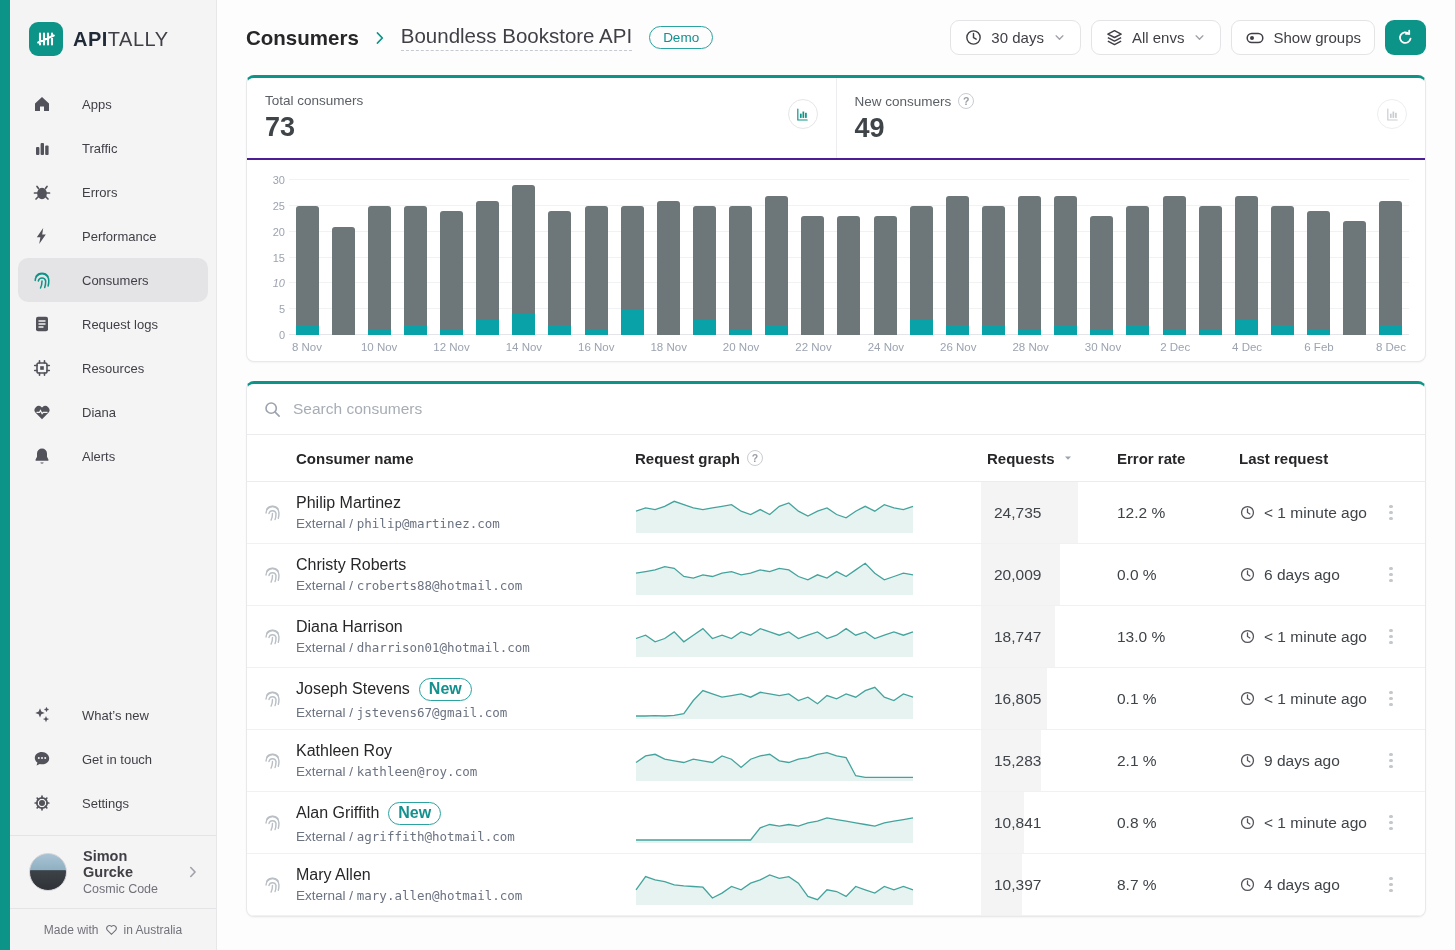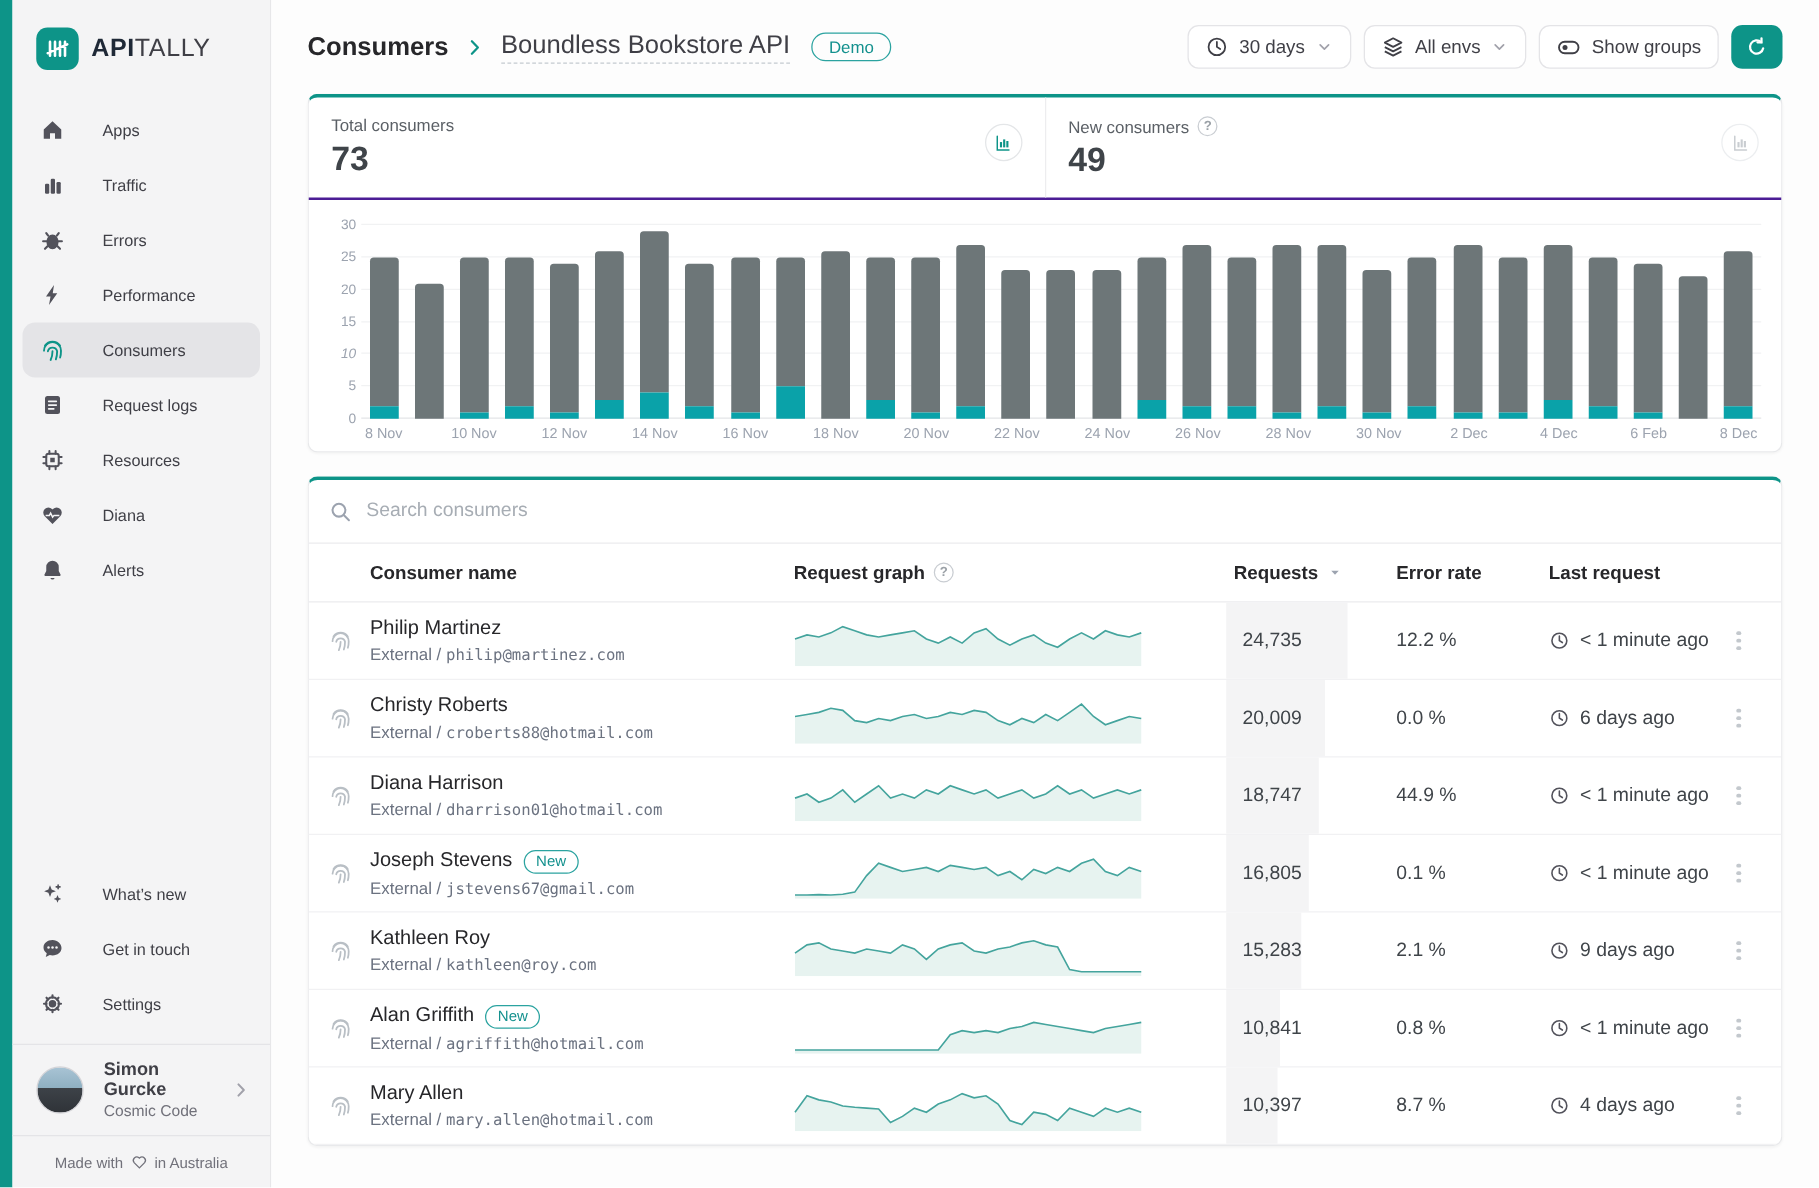--- a/index.html
+++ b/index.html
@@ -109,22 +109,22 @@
   .grid { display:grid; grid-template-columns:33px 339px 352px 130px 122px 1fr 36px;
     align-items:center; }
   .thead { height:47px; font-size:15px; font-weight:700; color:#27272a;
     border-bottom:1px solid #ececee; padding:0 16px; }
   .th { display:flex; align-items:center; gap:7px; cursor:pointer; }
   .sort-caret { color:#9ca3af; display:flex; }
   .trow { height:62px; border-bottom:1px solid #f1f1f3; padding:0 16px; position:relative; }
   .fp-icon { color:#b9bfc5; display:flex; }
   .cname { font-size:16px; font-weight:500; color:#27272a; display:flex;
     align-items:center; gap:9px; }
-  .new-badge { border:1.3px solid #2ba3a0; color:#14918e; font-size:12px;
-    border-radius:999px; padding:1.5px 9px; font-weight:400; }
+  .new-badge { border:1.3px solid #2ba3a0; color:#14918e; font-size:16px;
+    border-radius:999px; padding:1.5px 9px; font-weight:700; }
   .cmail { font-size:13.5px; color:#6b7280; margin-top:4px; }
   .cmail .email { font-family:"DejaVu Sans Mono",monospace; font-size:12.5px; }
   .cell-req { position:relative; height:100%; display:flex; align-items:center; }
   .req-band { position:absolute; left:-6px; top:0; bottom:0; background:#f4f4f5; }
   .req-val { position:relative; font-size:15.5px; color:#3f4449; padding-left:7px; }
   .cell-err { font-size:15.5px; color:#3f4449; }
   .cell-last { font-size:15.5px; color:#3f4449; display:flex; align-items:center; gap:8px; }
   .cell-last .lico { display:flex; color:#52525b; }
   .kebab { display:flex; flex-direction:column; gap:2.5px; align-items:center;
     cursor:pointer; padding:6px; }
@@ -760,21 +760,21 @@
     <span>
               <svg class="sparkline" width="279" height="40" viewBox="0 0 279 40">
                 <polygon points="1.0,21.5 10.6,18.2 20.1,24.8 29.7,21.5 39.2,14.9 48.8,24.8 58.3,18.2 67.9,11.6 77.4,21.5 87.0,18.2 96.5,21.5 106.1,14.9 115.6,18.2 125.2,11.6 134.7,14.9 144.3,18.2 153.8,14.9 163.4,21.5 172.9,18.2 182.5,14.9 192.0,21.5 201.6,18.2 211.1,11.6 220.7,18.2 230.2,14.9 239.8,21.5 249.3,18.2 258.9,14.9 268.4,18.2 278.0,14.9 278,40 1,40" fill="#e7f3f0"></polygon>
                 <polyline points="1.0,21.5 10.6,18.2 20.1,24.8 29.7,21.5 39.2,14.9 48.8,24.8 58.3,18.2 67.9,11.6 77.4,21.5 87.0,18.2 96.5,21.5 106.1,14.9 115.6,18.2 125.2,11.6 134.7,14.9 144.3,18.2 153.8,14.9 163.4,21.5 172.9,18.2 182.5,14.9 192.0,21.5 201.6,18.2 211.1,11.6 220.7,18.2 230.2,14.9 239.8,21.5 249.3,18.2 258.9,14.9 268.4,18.2 278.0,14.9" fill="none" stroke="#44a49d" stroke-width="1.3"></polyline>
               </svg>
             </span>
     <span class="cell-req">
               <span class="req-band" style="width: 74px;"></span>
               <span class="req-val">18,747</span>
             </span>
-    <span class="cell-err">44.9 %</span>
+    <span class="cell-err">13.0 %</span>
     <span class="cell-last">
               <span class="lico">
                 <svg width="17" height="17" viewBox="0 0 20 20">
                   <use href="#i-clock"></use>
                 </svg>
               </span>
               <span class="lr">&lt; 1 minute ago</span>
             </span>
     <span class="kebab">
               <i></i>

